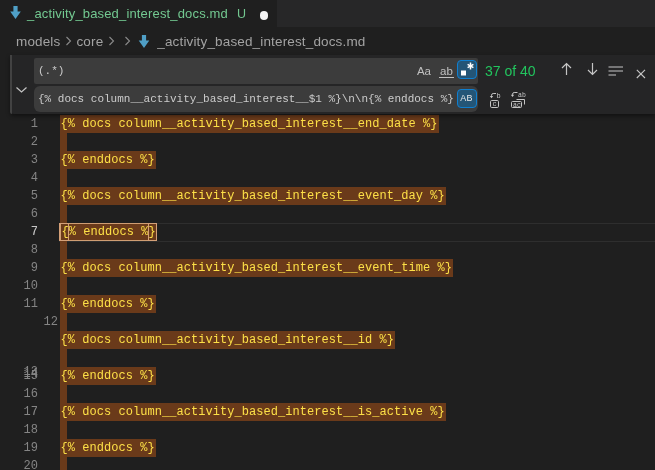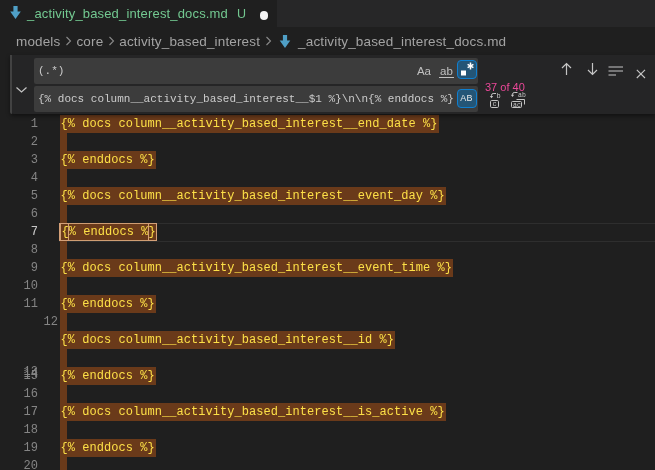--- a/index.html
+++ b/index.html
@@ -32,21 +32,21 @@
   
   #fw{left:10px;top:55px;width:645px;height:59px;background:#252526;
       border-bottom-left-radius:4px;box-shadow:0 2px 4px rgba(0,0,0,0.45);}
   #fw .sash{left:0;top:0;width:2px;height:59px;background:#424242;border-bottom-left-radius:4px;}
   #fw .inp{left:24px;width:444px;height:26px;background:#3c3c3c;border-radius:2px;}
   #fw .itxt{left:4px;top:0;font-family:"Liberation Mono",monospace;font-size:11px;
             line-height:26px;color:#cccccc;white-space:pre;}
   #fw .opt{top:3px;font-size:11.5px;line-height:26px;color:#c0c0c0;}
   #fw .blue{width:20px;height:19px;background:#245576;border:1px solid #0f7fd0;border-radius:4px;
             box-sizing:border-box;}
-  #fw .cnt{left:475px;top:19px;font-size:11px;line-height:26px;color:#ec4899;}
+  #fw .cnt{left:475px;top:3px;font-size:14px;line-height:26px;color:#22c55e;}
   #fw .ab2{font-size:9px;color:#e8e8e8;text-align:center;line-height:17px;letter-spacing:0.3px;}
 </style>
 </head>
 <body>
 
 <div id="tabbar" class="abs"></div>
 <div id="tab" class="abs">
   <span class="ticon"><svg width="11" height="13" viewBox="0 0 11 13">
         <path d="M3.4 0 h4.2 v5.4 h3.2 L5.5 13 L0.2 5.4 h3.2 z" fill="#4f9fc6"></path>
       </svg></span>
@@ -61,21 +61,20 @@
       <svg width="7" height="10">
         <path d="M1.5 1 L5.5 5 L1.5 9" stroke="#8a8a8a" stroke-width="1.1" fill="none"></path>
       </svg>
     </span>
   <span>core</span>
   <span class="sep">
       <svg width="7" height="10">
         <path d="M1.5 1 L5.5 5 L1.5 9" stroke="#8a8a8a" stroke-width="1.1" fill="none"></path>
       </svg>
     </span>
-  <span>activity_based_interest</span>
   <span class="sep">
       <svg width="7" height="10">
         <path d="M1.5 1 L5.5 5 L1.5 9" stroke="#8a8a8a" stroke-width="1.1" fill="none"></path>
       </svg>
     </span>
   <span class="micon">
       <svg width="12" height="13" viewBox="0 0 11 13">
         <path d="M3.4 0 h4.2 v5.4 h3.2 L5.5 13 L0.2 5.4 h3.2 z" fill="#4f9fc6"></path>
       </svg>
     </span>
@@ -161,21 +160,21 @@
   <span class="abs" style="left:576px;top:7px;"><svg width="13" height="14">
         <path d="M6.5 1 v11.5 M2 8 L6.5 12.5 L11 8" stroke="#c5c5c5" stroke-width="1.2" fill="none"></path>
       </svg></span>
   <span class="abs" style="left:598px;top:8px;"><svg width="16" height="12">
         <path d="M0.5 2 H15 M0.5 6 H15 M0.5 10 H8" stroke="#c5c5c5" stroke-width="1.2" fill="none"></path>
       </svg></span>
   <span class="abs" style="left:626px;top:10px;"><svg width="10" height="10">
         <path d="M0.8 0.8 L9 9 M9 0.8 L0.8 9" stroke="#c5c5c5" stroke-width="1.1" fill="none"></path>
       </svg></span>
 
-  <div class="inp abs" style="top:31px;">
+  <div class="inp abs" style="top:31px;border-radius:6px;">
     <span class="itxt abs">{% docs column__activity_based_interest__$1 %}\n\n{% enddocs %}</span>
   </div>
   <div class="blue abs ab2" style="left:446.5px;top:33.5px;">AB</div>
   <span class="abs" style="left:478px;top:36px;">
     <svg width="16" height="17" fill="none">
       <text x="8.5" y="7" font-size="7" fill="#c5c5c5" font-family="Liberation Mono,monospace">b</text>
       <path d="M8 2.5 H5.2 Q3.5 2.5 3.5 4.5 V5.5" stroke="#c5c5c5"></path>
       <path d="M1.8 5 L3.5 7.2 L5.2 5 z" fill="#c5c5c5"></path>
       <rect x="2.5" y="9.5" width="8" height="7" rx="1.2" stroke="#c5c5c5"></rect>
       <text x="4.6" y="15.2" font-size="7" fill="#c5c5c5" font-family="Liberation Mono,monospace">c</text>

